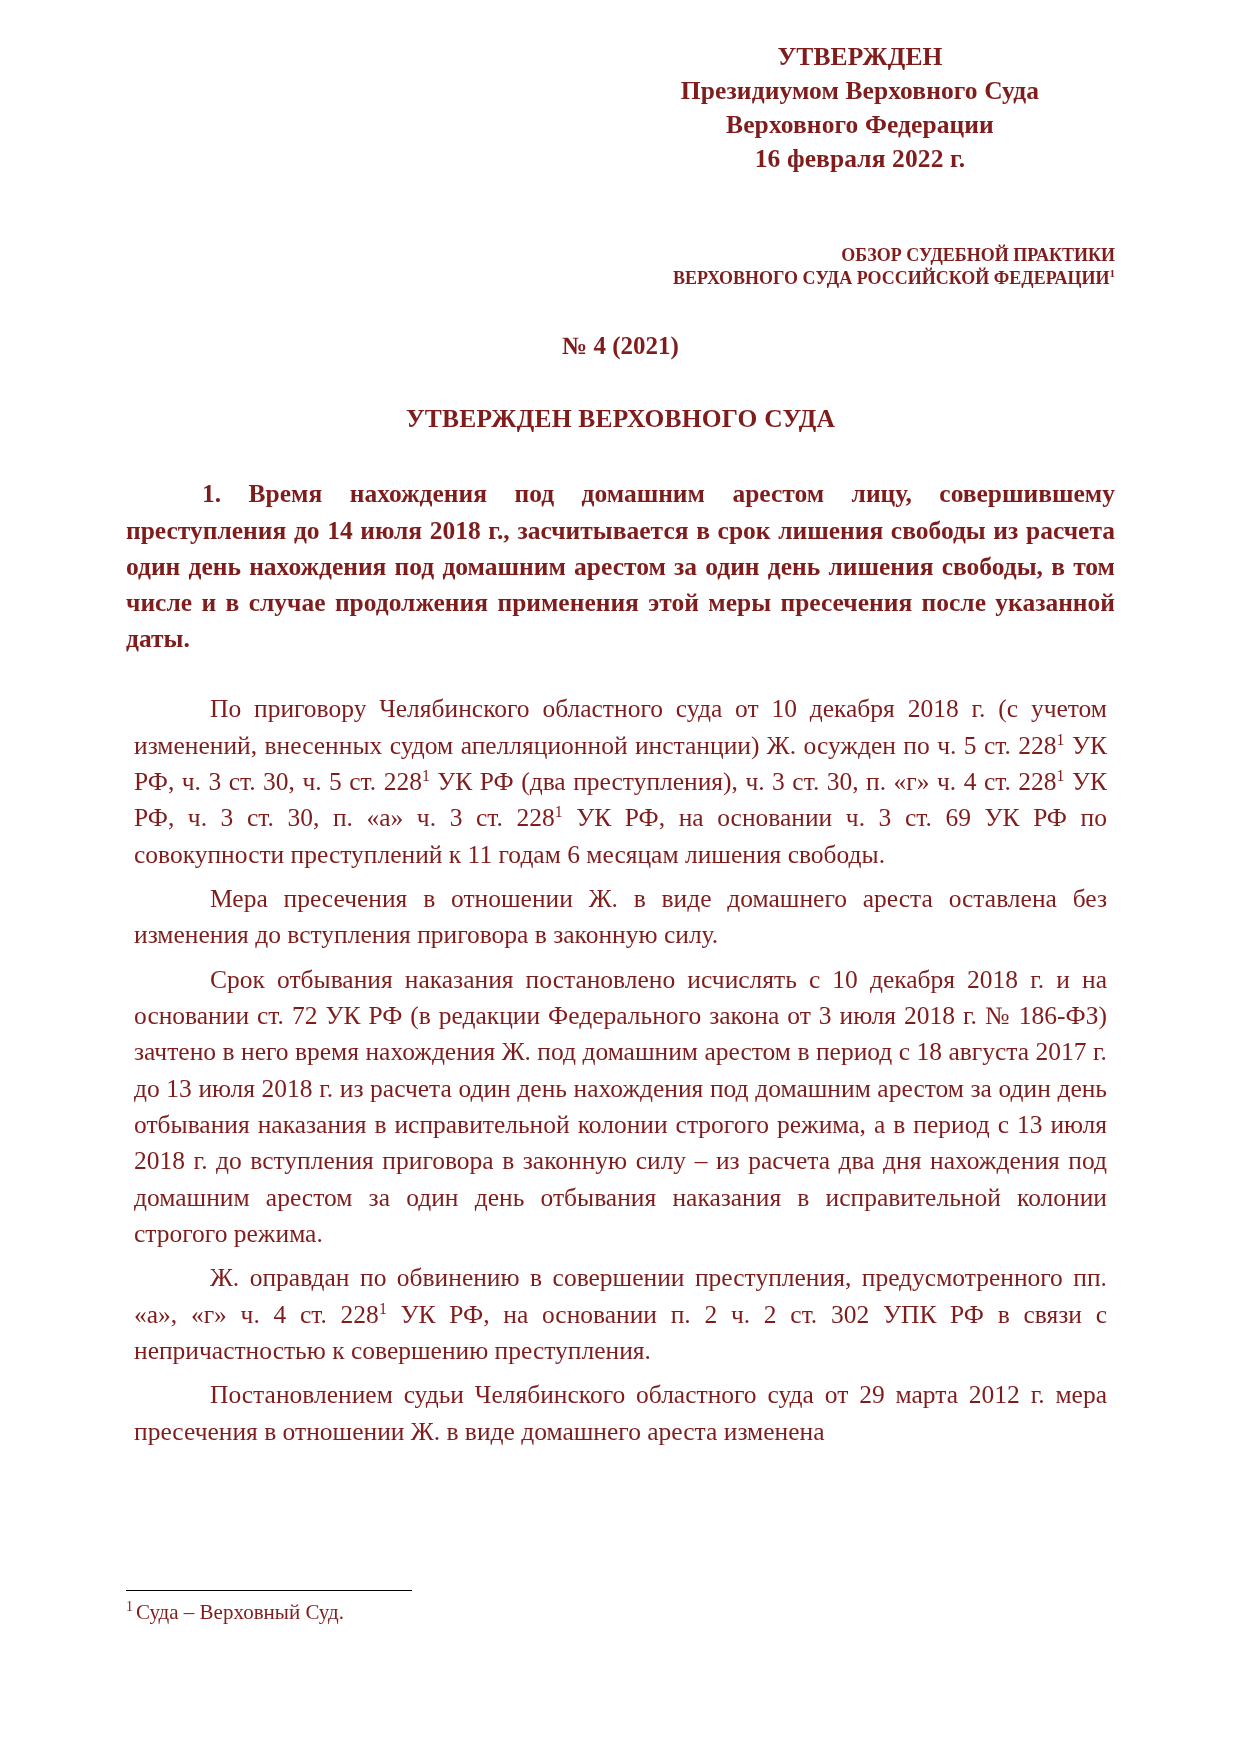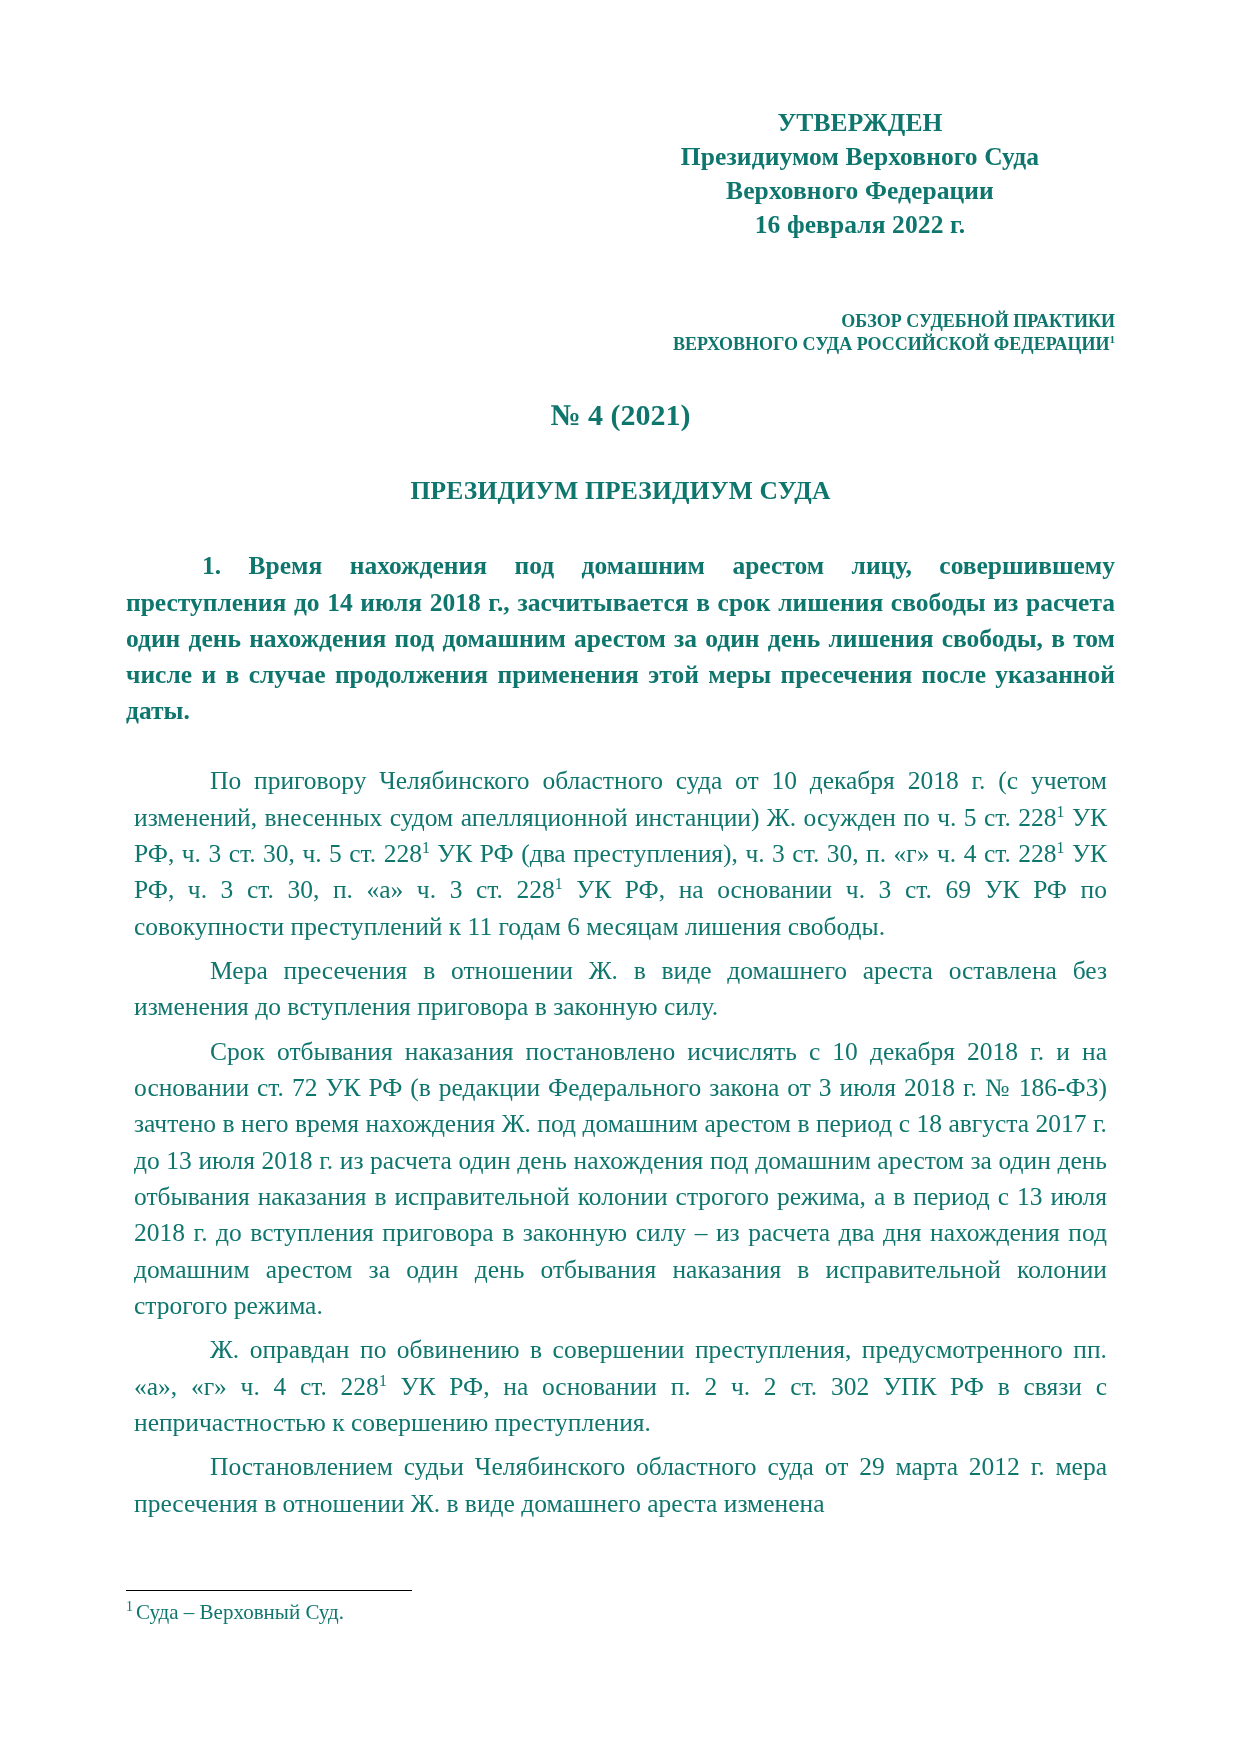--- a/index.html
+++ b/index.html
@@ -7,23 +7,23 @@
     margin: 0;
     padding: 0;
     background: #ffffff;
   }
   .page {
     position: relative;
     width: 1241px;
     height: 1754px;
     background: #ffffff;
     box-sizing: border-box;
-    padding: 106px 126px 0 126px;
+    padding: 40px 126px 0 126px;
     font-family: "Liberation Serif", "DejaVu Serif", serif;
-    color: #0f766e;
+    color: #7f1d1d;
     overflow: hidden;
   }
 
   
   .approval {
     text-align: center;
     font-weight: bold;
     font-size: 25.5px;
     line-height: 1.33;
     width: 470px;
@@ -40,21 +40,21 @@
     font-weight: bold;
     font-size: 18px;
     line-height: 1.30;
   }
   .title-block .t-line { white-space: nowrap; }
 
   .issue-no {
     margin-top: 42px;
     text-align: center;
     font-weight: bold;
-    font-size: 30px;
+    font-size: 25px;
   }
 
   .section-heading {
     margin-top: 44px;
     text-align: center;
     font-weight: bold;
     font-size: 25.5px;
     letter-spacing: .2px;
   }
 
@@ -122,21 +122,21 @@
     <div>16 февраля 2022 г.</div>
   </div>
 
   <div class="title-block">
     <div class="t-line">ОБЗОР СУДЕБНОЙ ПРАКТИКИ</div>
     <div class="t-line"><span>ВЕРХОВНОГО СУДА РОССИЙСКОЙ ФЕДЕРАЦИИ</span><sup>1</sup></div>
   </div>
 
   <div class="issue-no">№ 4 (2021)</div>
 
-  <div class="section-heading">ПРЕЗИДИУМ ПРЕЗИДИУМ СУДА</div>
+  <div class="section-heading">УТВЕРЖДЕН ВЕРХОВНОГО СУДА</div>
 
   <div class="lead">1. Время нахождения под домашним арестом лицу, совершившему преступления до 14 июля 2018 г., засчитывается в срок лишения свободы из расчета один день нахождения под домашним арестом за один день лишения свободы, в том числе и в случае продолжения применения этой меры пресечения после указанной даты.</div>
 
   <div class="body-group" id="body-paragraphs">
       <p class="body">По приговору Челябинского областного суда от 10 декабря 2018 г. (с учетом изменений, внесенных судом апелляционной инстанции) Ж. осужден по ч. 5 ст. 228<sup>1</sup> УК РФ, ч. 3 ст. 30, ч. 5 ст. 228<sup>1</sup> УК РФ (два преступления), ч. 3 ст. 30, п. «г» ч. 4 ст. 228<sup>1</sup> УК РФ, ч. 3 ст. 30, п. «а» ч. 3 ст. 228<sup>1</sup> УК РФ, на основании ч. 3 ст. 69 УК РФ по совокупности преступлений к 11 годам 6 месяцам лишения свободы.</p>
       <p class="body">Мера пресечения в отношении Ж. в виде домашнего ареста оставлена без изменения до вступления приговора в законную силу.</p>
       <p class="body">Срок отбывания наказания постановлено исчислять с 10 декабря 2018 г. и на основании ст. 72 УК РФ (в редакции Федерального закона от 3 июля 2018 г. № 186-ФЗ) зачтено в него время нахождения Ж. под домашним арестом в период с 18 августа 2017 г. до 13 июля 2018 г. из расчета один день нахождения под домашним арестом за один день отбывания наказания в исправительной колонии строгого режима, а в период с 13 июля 2018 г. до вступления приговора в законную силу – из расчета два дня нахождения под домашним арестом за один день отбывания наказания в исправительной колонии строгого режима.</p>
       <p class="body">Ж. оправдан по обвинению в совершении преступления, предусмотренного пп. «а», «г» ч. 4 ст. 228<sup>1</sup> УК РФ, на основании п. 2 ч. 2 ст. 302 УПК РФ в связи с непричастностью к совершению преступления.</p>
       <p class="body">Постановлением судьи Челябинского областного суда от 29 марта 2012 г. мера пресечения в отношении Ж. в виде домашнего ареста изменена</p>
     </div>

